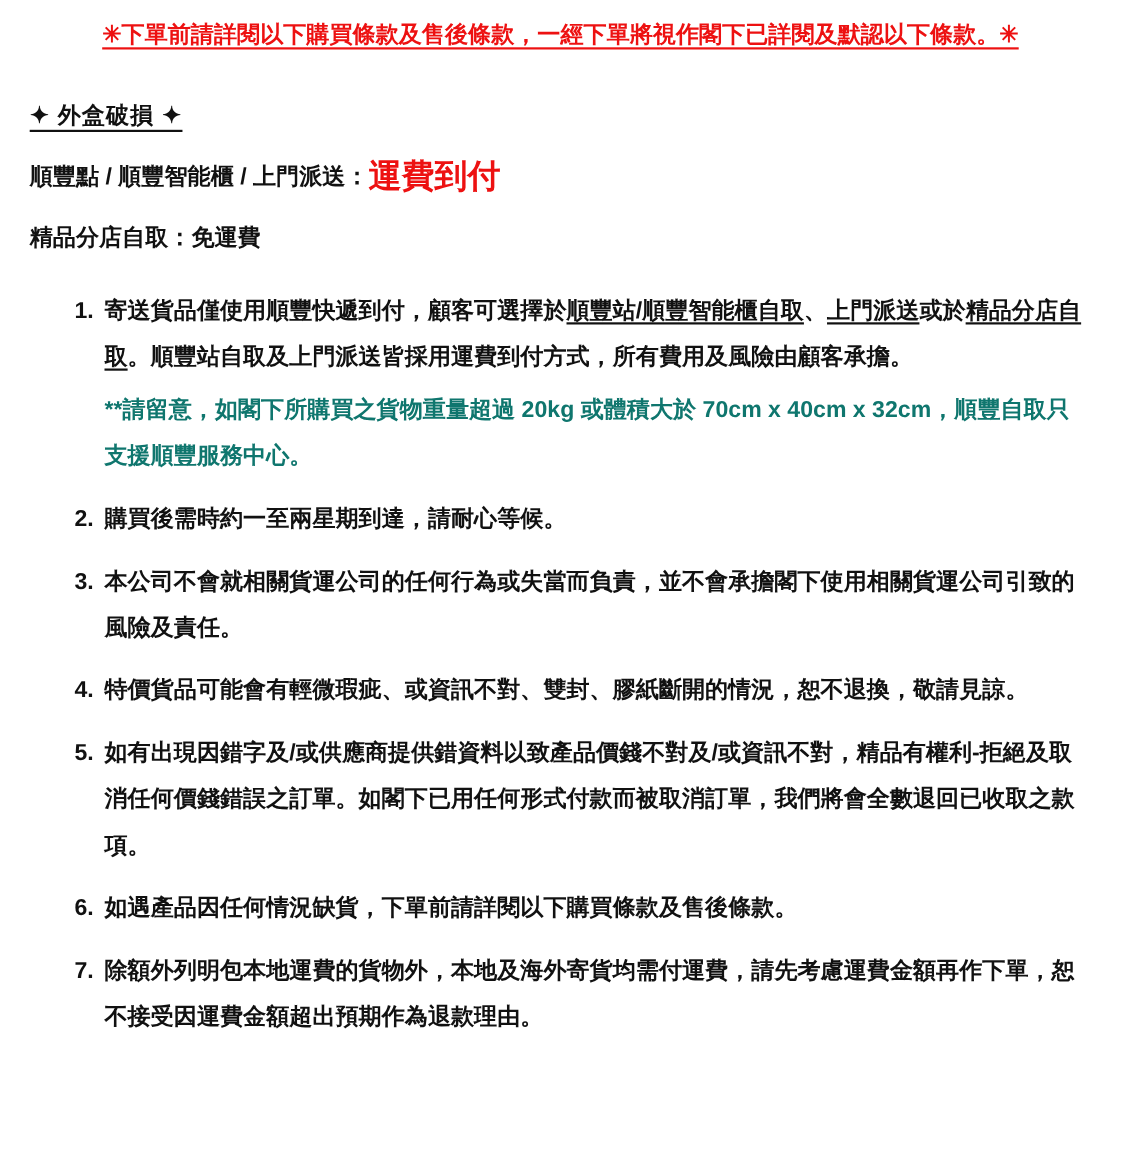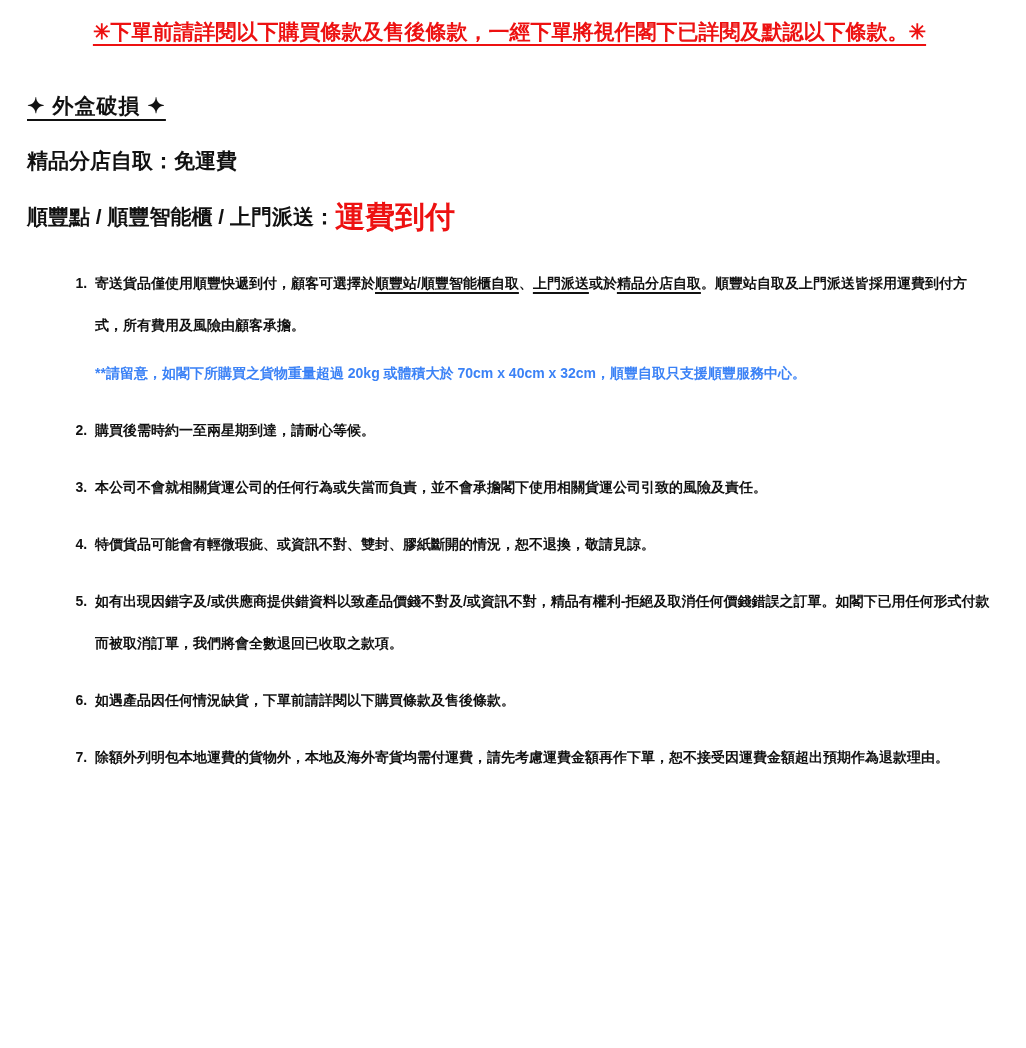--- a/index.html
+++ b/index.html
@@ -47,56 +47,56 @@
   .red-big {
     color: #ed1111;
     font-size: 30px;
     line-height: 30px;
     vertical-align: -3px;
   }
   .terms-heading-row { margin-top: 64px; }
   ol.terms-list {
     margin: 30px 0 0 0;
     padding: 0 0 0 64px;
-    font-size: 14px;
+    font-size: 21px;
     line-height: 42px;
   }
   ol.terms-list > li {
     margin: 0 0 15px 0;
     padding-left: 4px;
   }
   ol.terms-list > li::marker {
     font-weight: bold;
   }
   .u {
     text-decoration: underline;
     text-decoration-thickness: 2px;
     text-underline-offset: 4px;
   }
   .note {
-    color: #3b82f6;
+    color: #0f766e;
     margin: 6px 0 0 0;
   }
 </style>
 </head>
 <body>
 
 <div class="page">
 
   <p class="top-warning">✳下單前請詳閱以下購買條款及售後條款，一經下單將視作閣下已詳閱及默認以下條款。✳</p>
 
   <div class="heading-row">
     <h2 class="section-heading">✦ 外盒破損 ✦</h2>
   </div>
 
-  <p class="shipping-line">精品分店自取：免運費</p>
-
   <p class="shipping-line">
     <span>順豐點 / 順豐智能櫃 / 上門派送：</span><span class="red-big">運費到付</span>
   </p>
+
+  <p class="shipping-line">精品分店自取：免運費</p>
 
 
   <ol class="terms-list">
 
     <li>
       <span>寄送貨品僅使用順豐快遞到付，顧客可選擇於</span><span class="u">順豐站/順豐智能櫃自取</span><span>、</span><span class="u">上門派送</span><span>或於</span><span class="u">精品分店自取</span><span>。順豐站自取及上門派送皆採用運費到付方式，所有費用及風險由顧客承擔。</span>
       <p class="note">**請留意，如閣下所購買之貨物重量超過 20kg 或體積大於 70cm x 40cm x 32cm，順豐自取只支援順豐服務中心。</p>
     </li>
 
     <li>購買後需時約一至兩星期到達，請耐心等候。</li>

